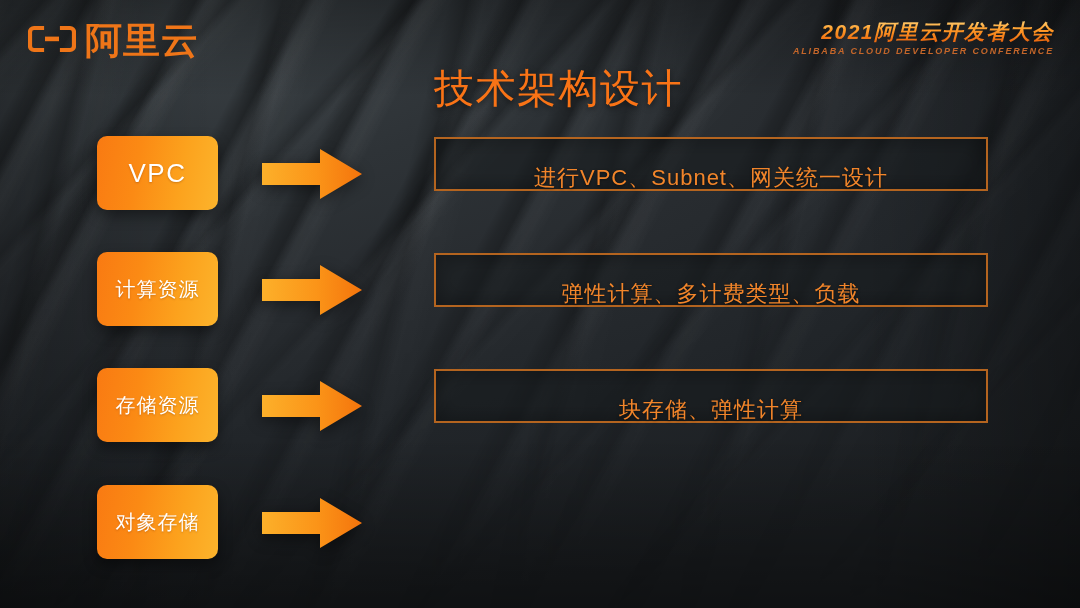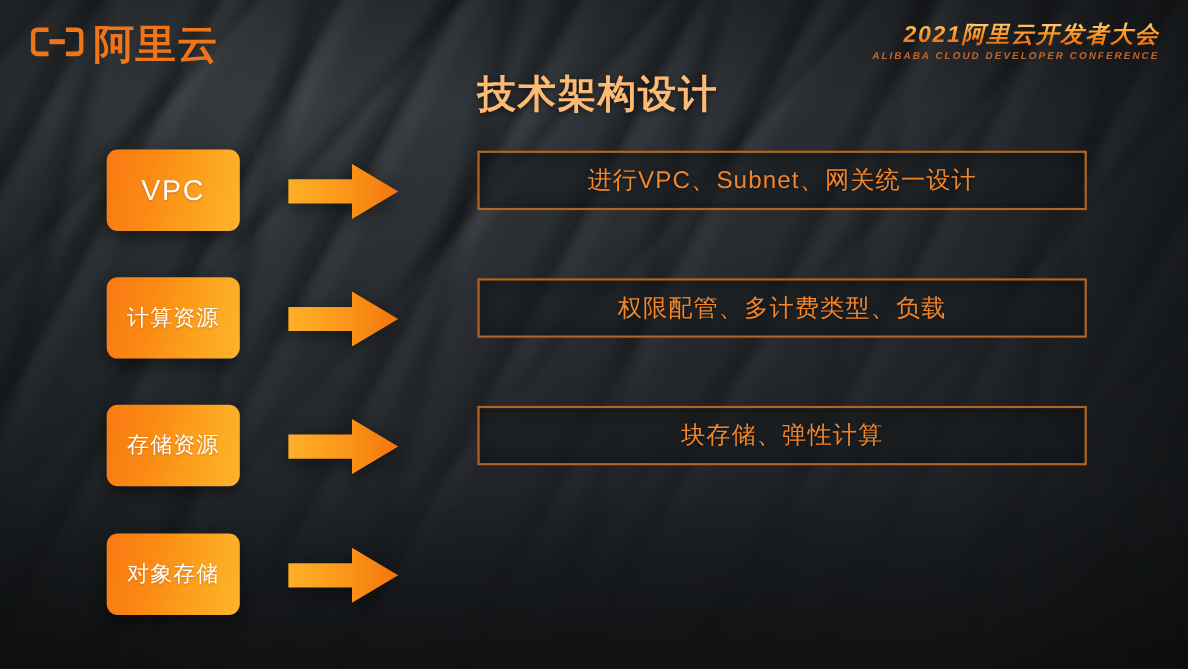--- a/index.html
+++ b/index.html
@@ -116,23 +116,23 @@
     font-weight: 700;
     letter-spacing: 1.85px;
     color: #c4662a;
     white-space: nowrap;
   }
 
   .page-title {
     position: absolute;
     left: 434px;
     top: 68px;
-    font-size: 35px;
-    font-weight: 700;
-    color: #fdba74;
+    font-size: 40px;
+    font-weight: 400;
+    color: #f97316;
     letter-spacing: 1.5px;
     line-height: 1;
     text-shadow: 0 2px 6px rgba(0,0,0,0.55);
   }
 
   
   .rows {
     position: absolute;
     left: 0;
     top: 0;
@@ -183,21 +183,21 @@
 
   .desc-box {
     position: absolute;
     left: 434px;
     top: 1px;
     width: 550px;
     height: 50px;
     border: 2px solid #b4641f;
     background: rgba(22,25,28,0.50);
     display: flex;
-    align-items: center;
+    align-items: flex-end;
     justify-content: center;
     box-shadow: inset 0 0 22px rgba(0,0,0,0.35);
   }
   .desc-label {
     color: #f2852a;
     font-size: 22px;
     font-weight: 400;
     letter-spacing: 1px;
     line-height: 1;
     white-space: nowrap;
@@ -267,21 +267,21 @@
             <linearGradient id="ag1" x1="0" y1="0" x2="1" y2="0">
               <stop offset="0" stop-color="#fcb02a"></stop>
               <stop offset="0.55" stop-color="#fb9418"></stop>
               <stop offset="1" stop-color="#f4740c"></stop>
             </linearGradient>
           </defs>
           <path d="M0 14 H58 V0 L100 25 L58 50 V36 H0 Z" fill="url(#ag1)"></path>
         </svg>
       </span>
       <div class="desc-box">
-        <span class="desc-label">权限配管、多计费类型、负载</span>
+        <span class="desc-label">弹性计算、多计费类型、负载</span>
       </div>
     </div>
 
     <div class="row" style="top:368px">
       <div class="tag-box">
         <span class="tag-label">存储资源</span>
       </div>
       <span class="arrow">
         <svg width="100" height="50" viewBox="0 0 100 50" aria-hidden="true">
           <defs>

